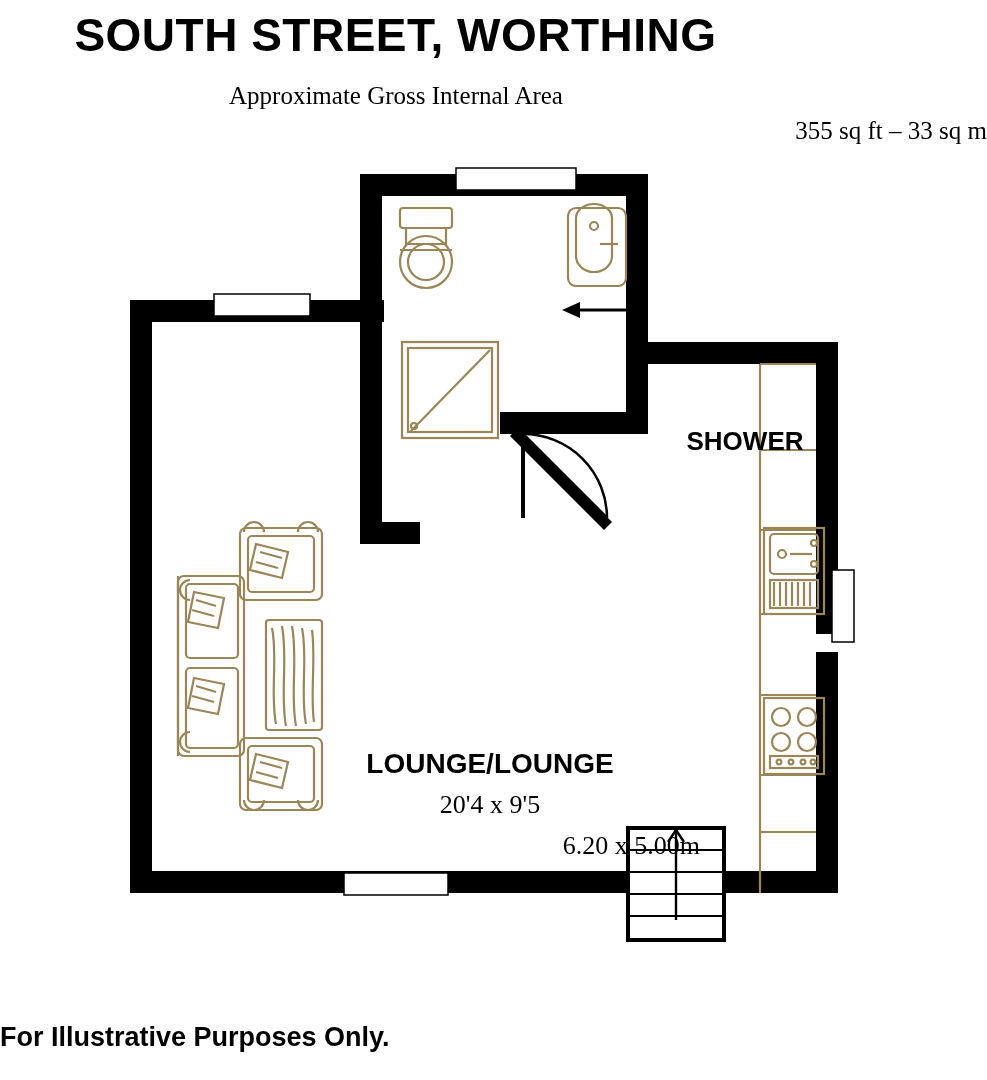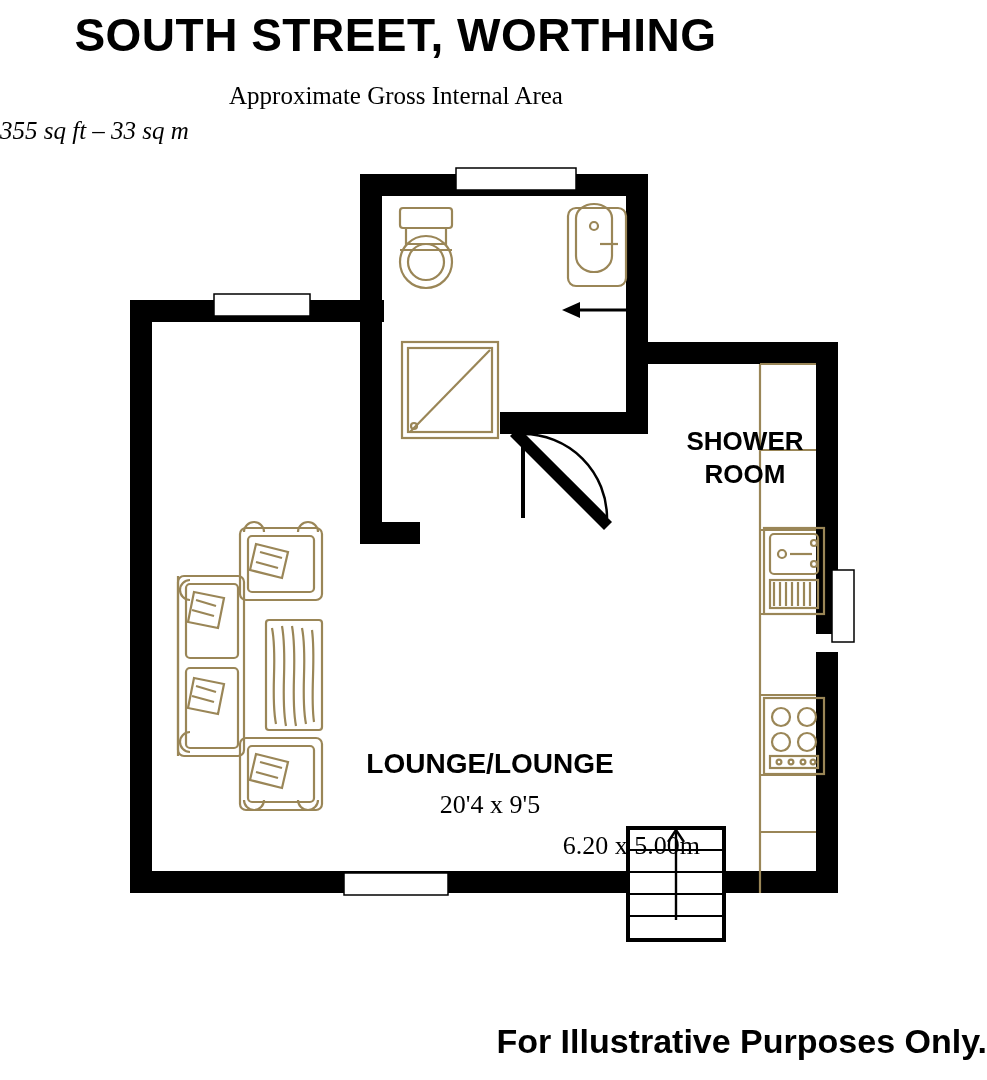--- a/index.html
+++ b/index.html
@@ -39,43 +39,42 @@
     left: 0; top: 82px;
     width: 792px;
     text-align: center;
     font-family: "Liberation Serif", serif;
     font-size: 25px;
   }
   .subtitle2 {
     position: absolute;
     left: 0; top: 117px;
     width: 987px;
-    text-align: left;
+    text-align: right;
     font-family: "Liberation Serif", serif;
     font-size: 25px;
-    font-style: italic;
   }
 
   
   .footer1 {
     position: absolute;
     left: 0; top: 975px;
     width: 987px;
     text-align: center;
     font-family: "Liberation Sans", sans-serif;
     font-size: 27px;
   }
   .footer2 {
     position: absolute;
     left: 0; top: 1022px;
     width: 987px;
-    text-align: right;
+    text-align: left;
     font-family: "Liberation Sans", sans-serif;
     font-weight: bold;
-    font-size: 34px;
+    font-size: 27px;
   }
 
   
   #plan {
     position: absolute;
     left: 0;
     top: 160px;
     width: 972px;
     height: 800px;
   }
@@ -296,21 +295,20 @@
 
       <g>
         <path d="M636,150 L574,150" stroke="#000000" stroke-width="3" fill="none"></path>
         <path d="M562,150 L580,142 L580,158 Z" fill="#000000"></path>
       </g>
 
     </svg>
 
     <div class="lbl shower-label">
       <div>SHOWER</div>
-      <div>ROOM</div>
     </div>
 
     <div class="lbl room-name">LOUNGE/LOUNGE</div>
     <div class="lbl room-dim-imperial">20'4 x 9'5</div>
     <div class="lbl room-dim-metric">6.20 x 5.00m</div>
   </div>
 
   <div class="footer2">For Illustrative Purposes Only.</div>
 
 </div>

